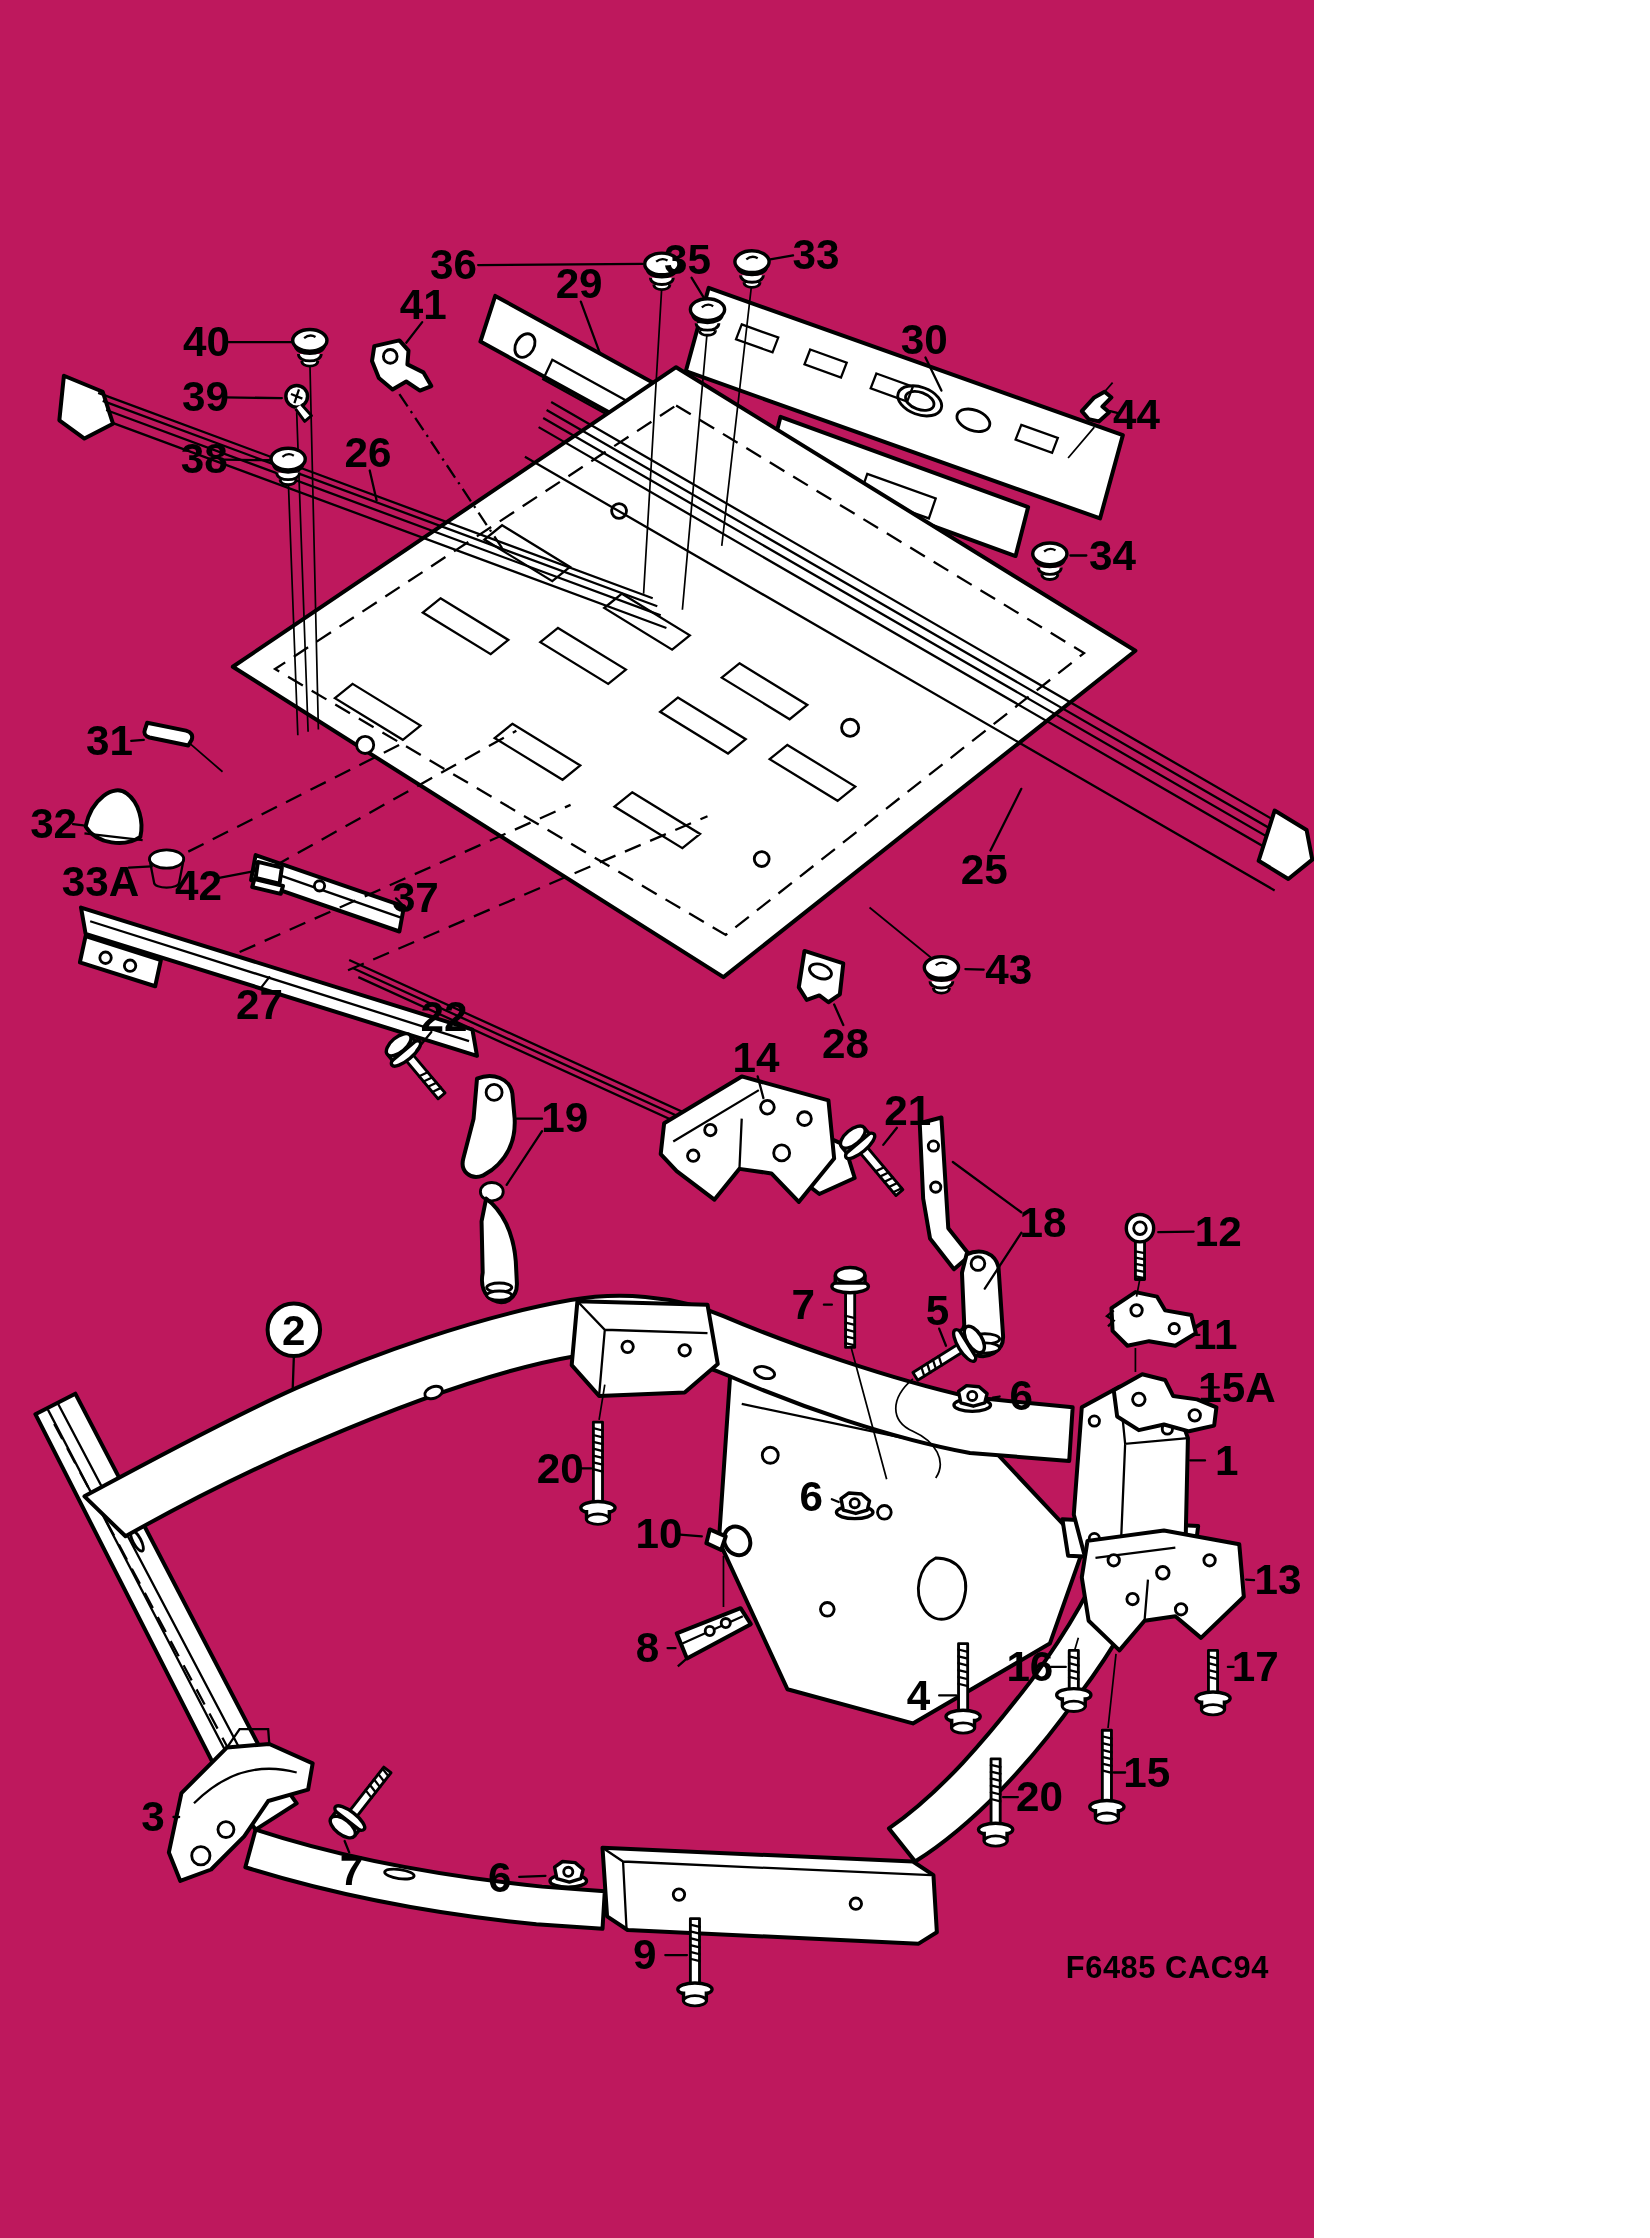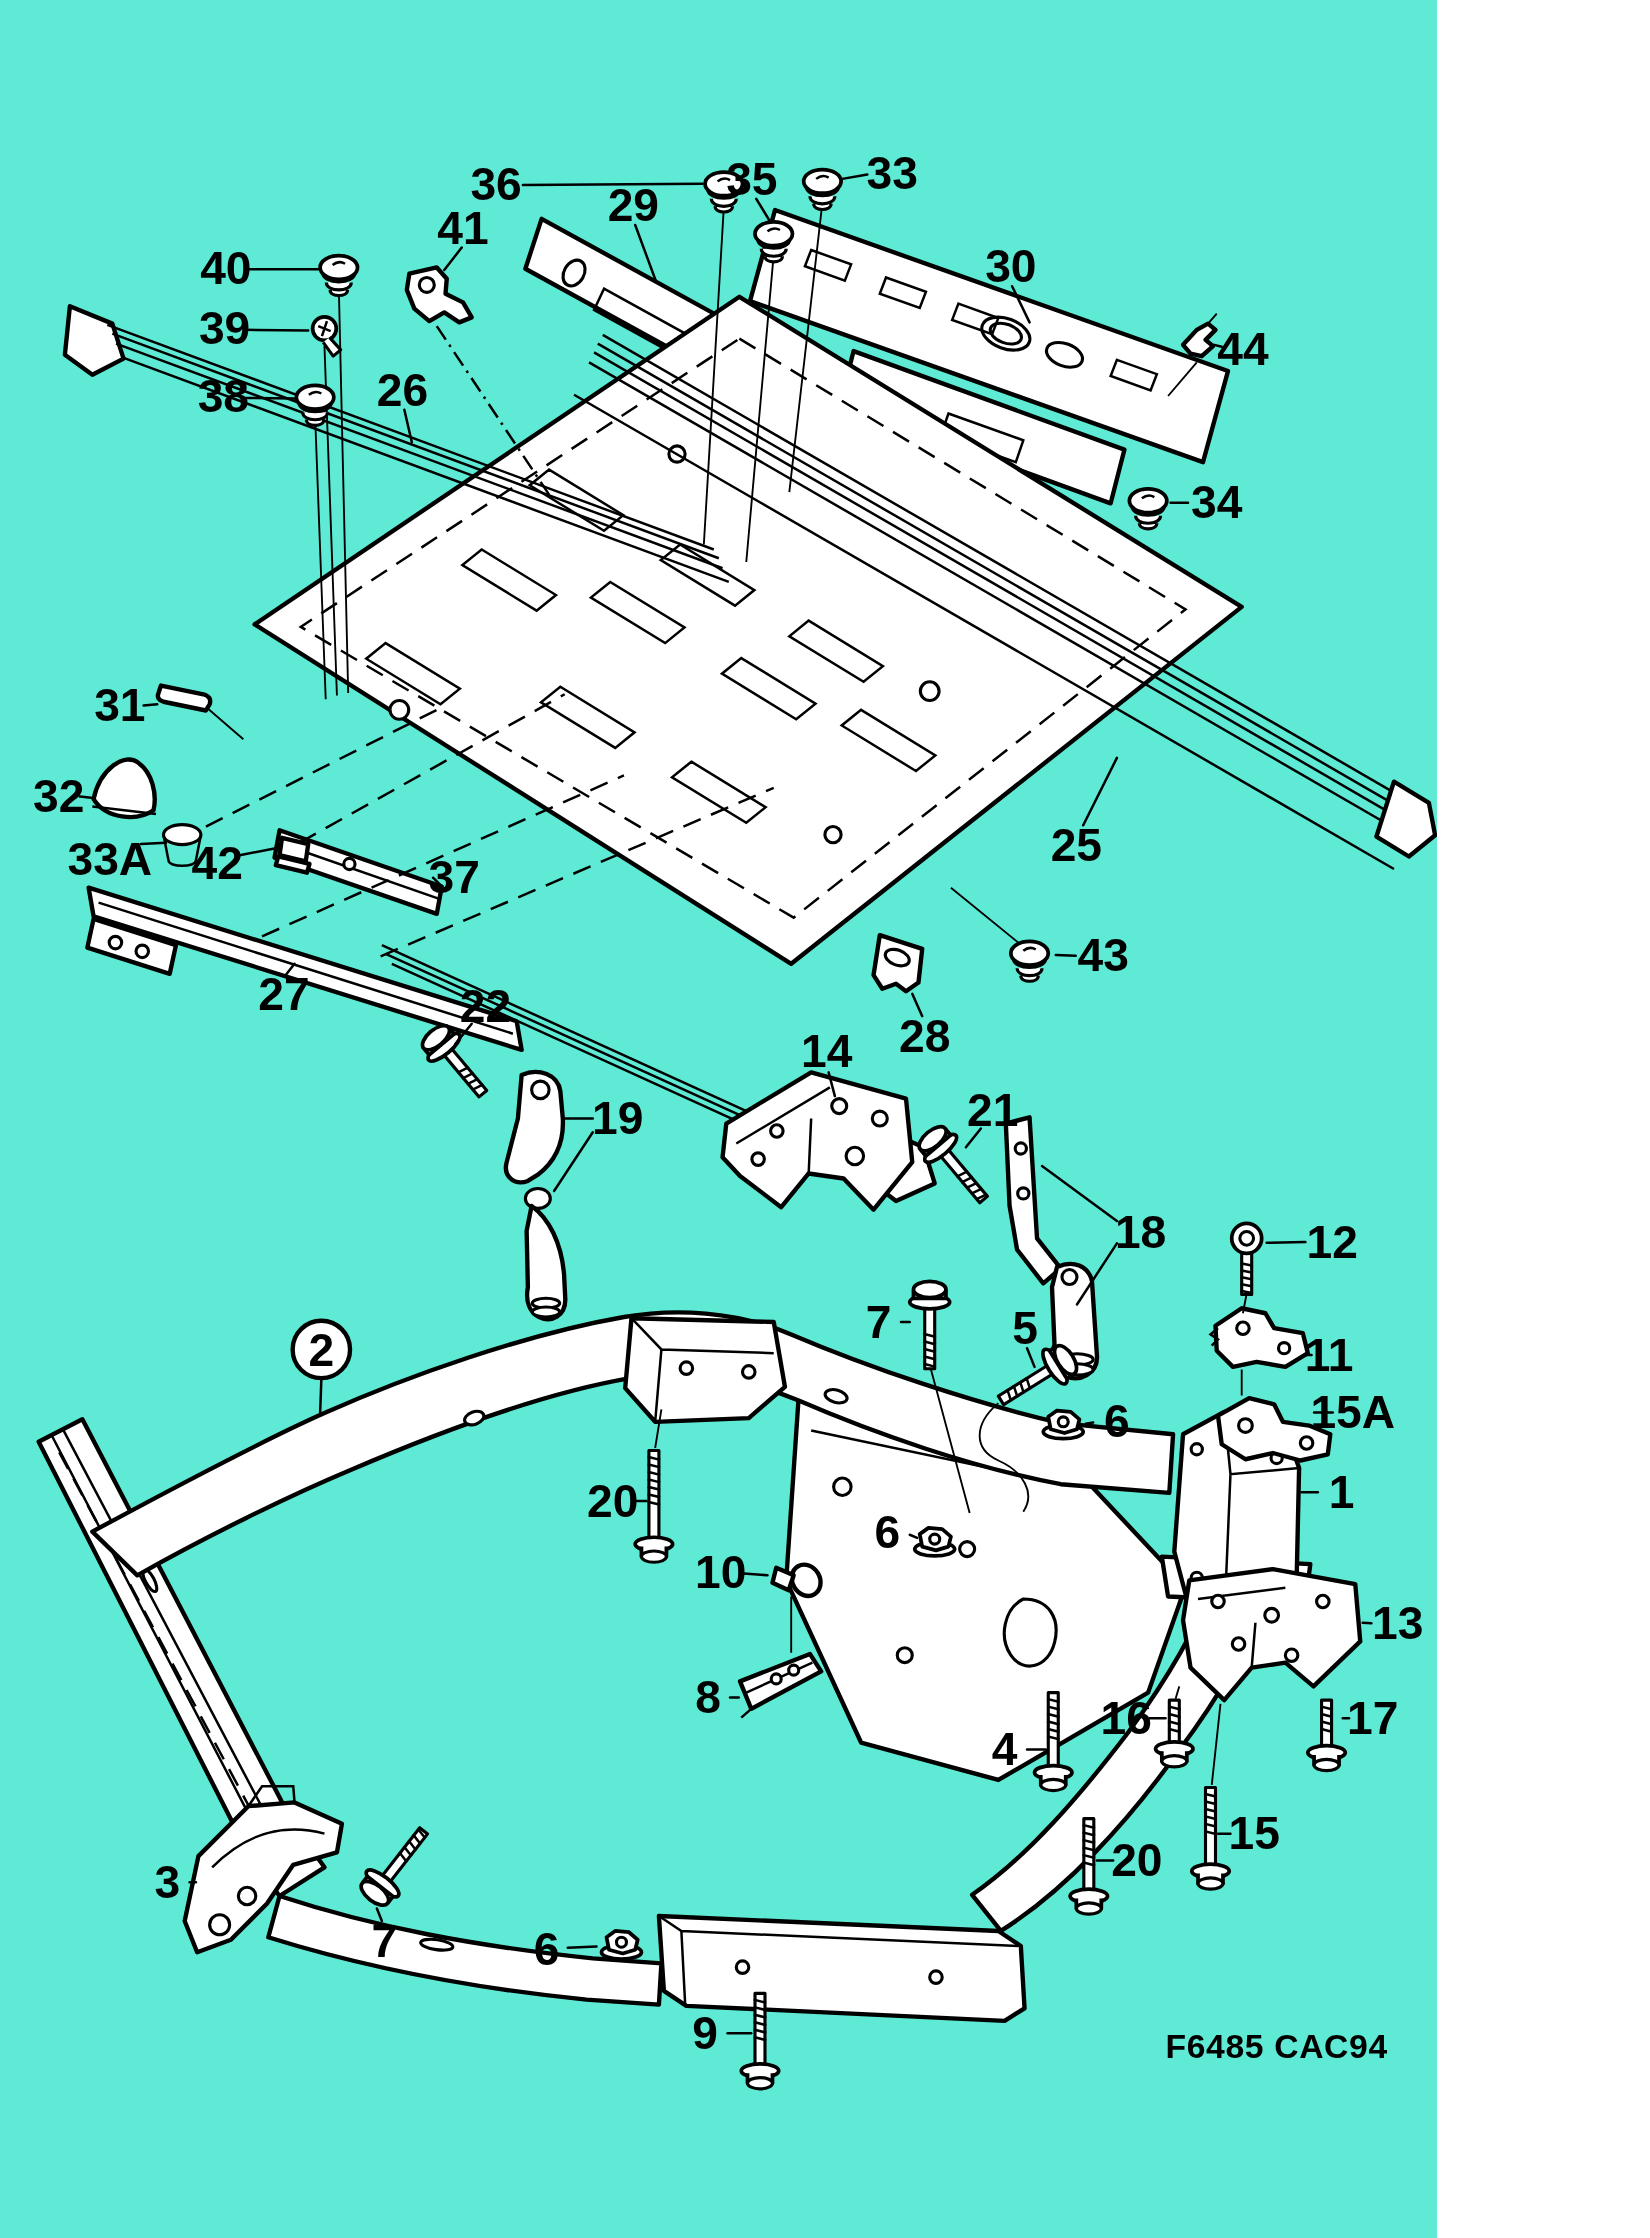--- a/index.html
+++ b/index.html
@@ -1,16 +1,16 @@
 <!DOCTYPE html>
 <html style="font-size:11.5px"><head>
 <meta charset="utf-8">
 <style>
   html,body{margin:0;padding:0;background:#fff;}
-  .stage{position:relative;width:1437px;height:2239px;background:#5eead4;overflow:hidden;}
+  .stage{position:relative;width:1314px;height:2239px;background:#be185d;overflow:hidden;}
   svg{display:block;width:100%;height:100%;}
   .part{fill:#fff;stroke:#000;stroke-width:7;stroke-linejoin:round;}
   .part-thin{fill:none;stroke:#000;stroke-width:4;stroke-linejoin:round;}
   .detail{fill:none;stroke:#000;stroke-width:4;}
   .hole{fill:#fff;stroke:#000;stroke-width:5;}
   .stem{fill:none;stroke:#000;stroke-width:3;}
   .dashline{fill:none;stroke:#000;stroke-width:4;stroke-dasharray:30 18;}
   .dashdot{fill:none;stroke:#000;stroke-width:4;stroke-dasharray:26 10 4 10;}
   .leader{fill:none;stroke:#000;stroke-width:4;stroke-linecap:round;}
   text{font-family:"Liberation Sans","DejaVu Sans",sans-serif;font-weight:bold;fill:#000;}

